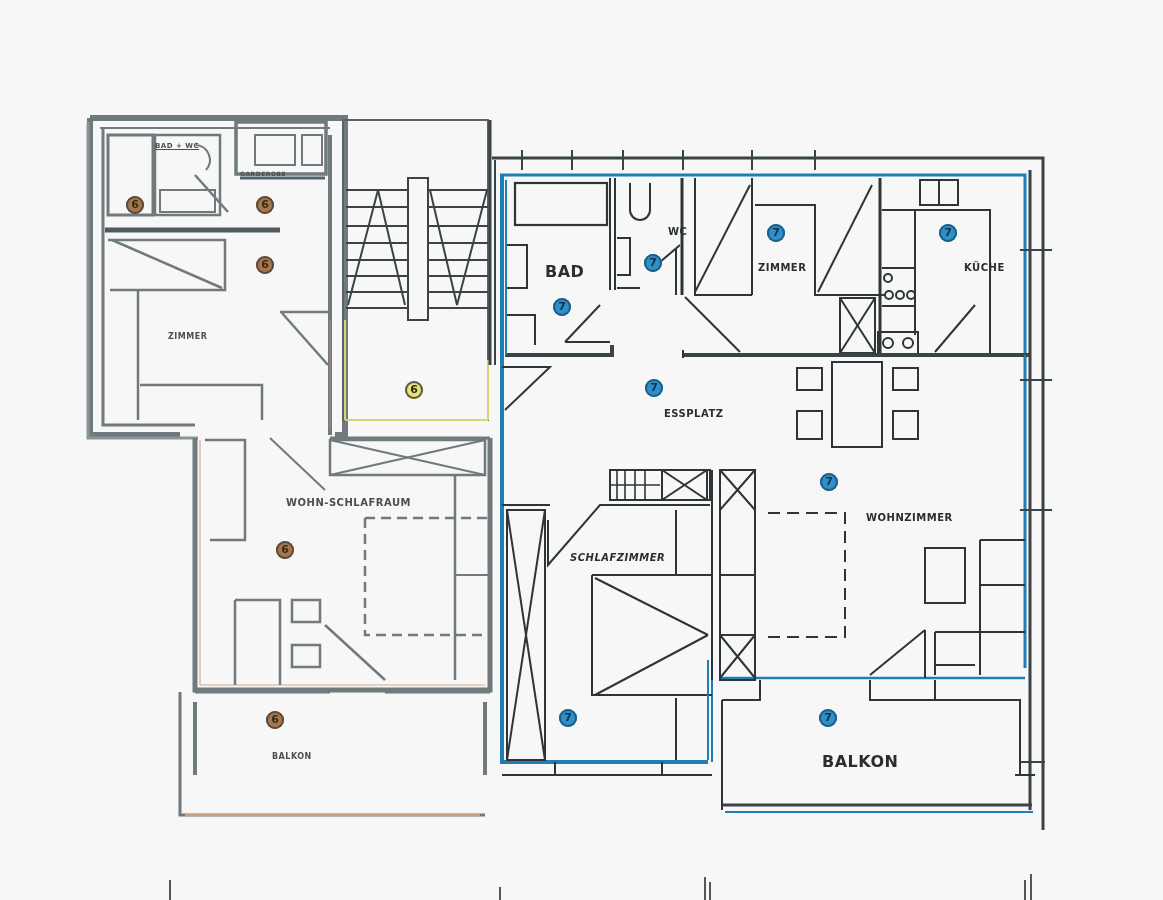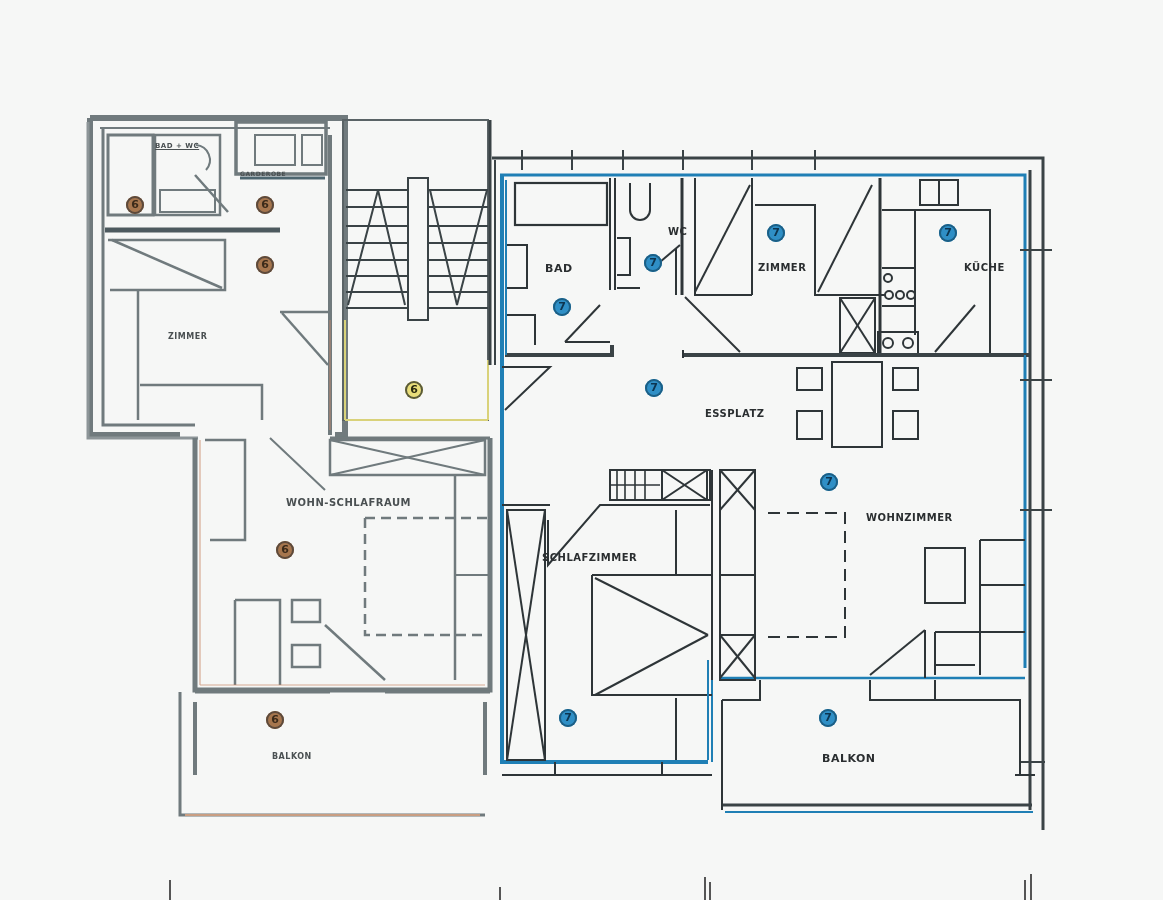--- a/index.html
+++ b/index.html
@@ -7,21 +7,21 @@
       width: 1163px; height: 900px; overflow: hidden;
       background: #f6f7f6;
       font-family: "DejaVu Sans", sans-serif;
       position: relative;
     }
     #plan { position: absolute; left: 0; top: 0; }
     .lbl {
       position: absolute;
       font-family: "DejaVu Sans", sans-serif;
       font-weight: bold;
-      font-size: 11px;
+      font-size: 16px;
       letter-spacing: 0.5px;
       color: #2a2e30;
       white-space: nowrap;
     }
     .lbl.faded { color: #4a5052; filter: blur(0.6px); font-size: 8px; }
     .marker {
       position: absolute;
       width: 18px; height: 18px; border-radius: 50%;
       font-size: 11px; line-height: 18px; text-align: center;
       font-weight: bold; color: #234;
@@ -284,23 +284,23 @@
 <div class="marker brown" style="left:265px;top:265px;">6</div>
 <div class="marker brown" style="left:285px;top:550px;">6</div>
 <div class="marker brown" style="left:275px;top:720px;">6</div>
 
 <div class="marker yellow" style="left:414px;top:390px;">6</div>
 
 <div class="lbl" style="left:545px;top:262px;">BAD</div>
 <div class="lbl" style="left:668px;top:226px;font-size:10px;">WC</div>
 <div class="lbl" style="left:758px;top:262px;font-size:10px;">ZIMMER</div>
 <div class="lbl" style="left:926px;top:262px;font-size:10px;margin-left:38px;">KÜCHE</div>
-<div class="lbl" style="left:705px;top:408px;font-size:10px;">ESSPLATZ</div>
+<div class="lbl" style="left:664px;top:408px;font-size:10px;">ESSPLATZ</div>
 <div class="lbl" style="left:866px;top:512px;font-size:10px;">WOHNZIMMER</div>
-<div class="lbl" style="left:542px;top:552px;font-size:10px;">SCHLAFZIMMER</div>
+<div class="lbl" style="left:570px;top:552px;font-size:10px;font-style:italic;">SCHLAFZIMMER</div>
 <div class="lbl" style="left:822px;top:752px;">BALKON</div>
 
 <div class="marker blue" style="left:562px;top:307px;">7</div>
 <div class="marker blue" style="left:653px;top:263px;">7</div>
 <div class="marker blue" style="left:776px;top:233px;">7</div>
 <div class="marker blue" style="left:948px;top:233px;">7</div>
 <div class="marker blue" style="left:654px;top:388px;">7</div>
 <div class="marker blue" style="left:829px;top:482px;">7</div>
 <div class="marker blue" style="left:568px;top:718px;">7</div>
 <div class="marker blue" style="left:828px;top:718px;">7</div>

